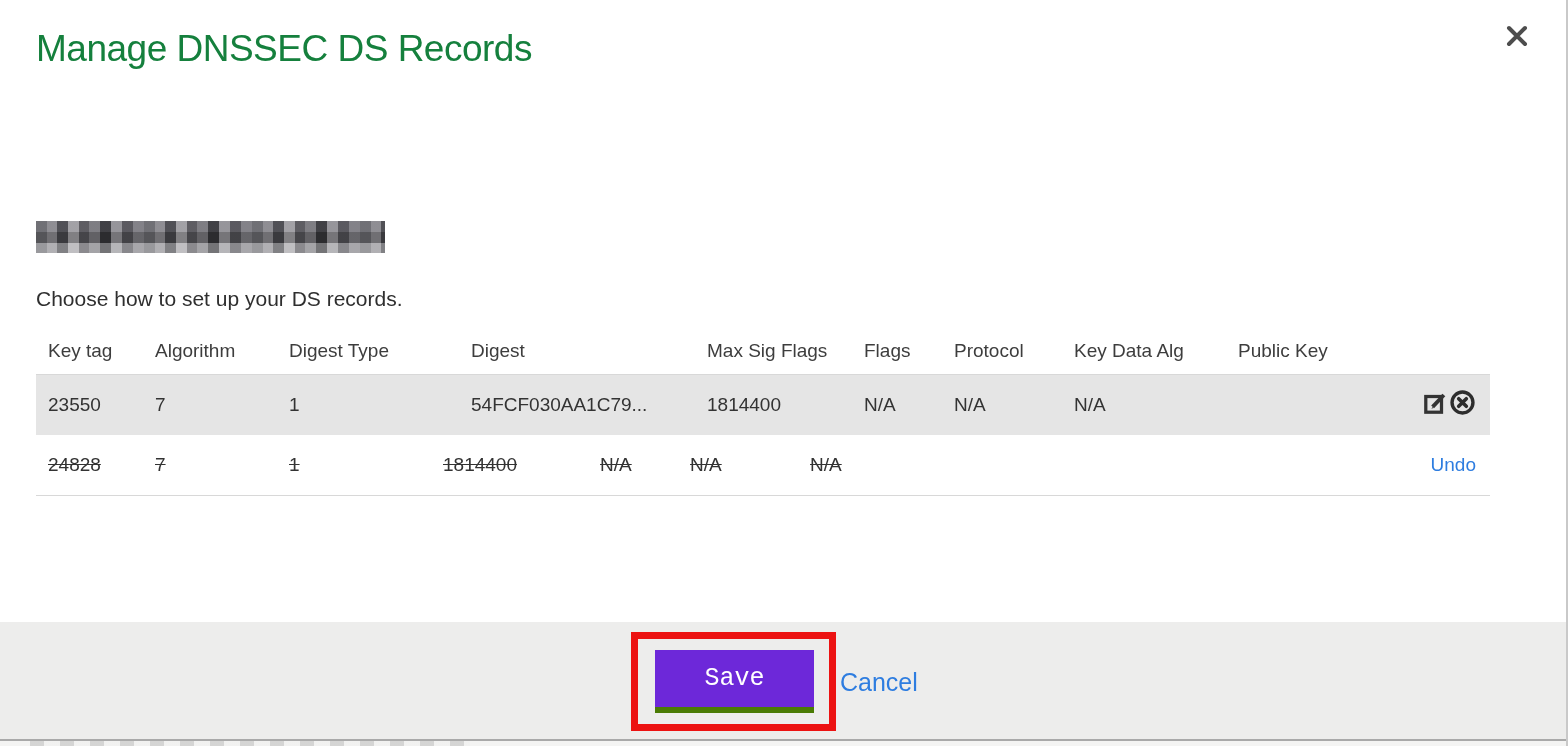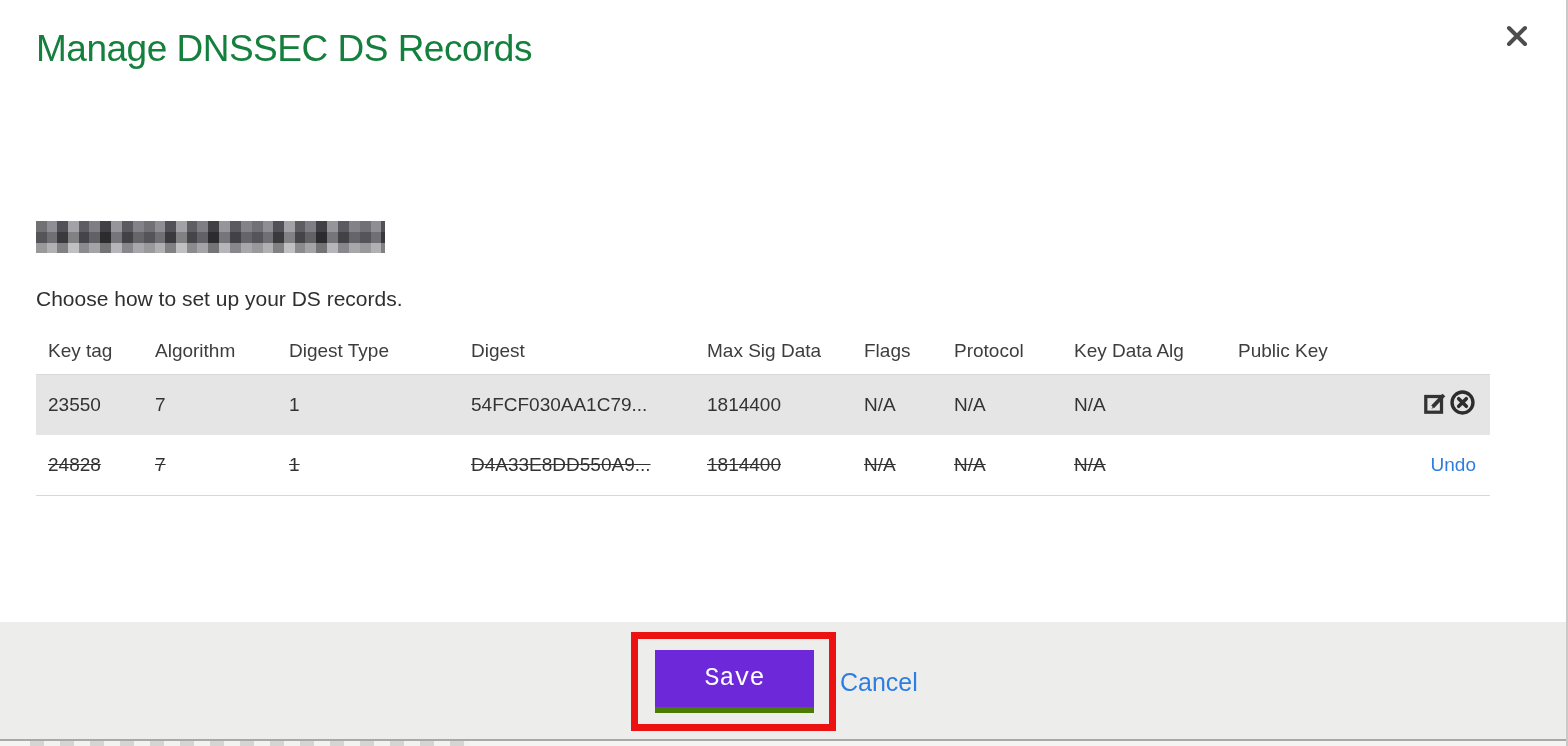--- a/index.html
+++ b/index.html
@@ -199,21 +199,21 @@
 
   <div class="intro-text">Choose how to set up your DS records.</div>
 
   <div class="ds-table">
 
     <div class="t-row t-head">
       <div class="c-keytag">Key tag</div>
       <div class="c-algorithm">Algorithm</div>
       <div class="c-digesttype">Digest Type</div>
       <div class="c-digest">Digest</div>
-      <div class="c-maxsiglife">Max Sig Data</div>
+      <div class="c-maxsiglife">Max Sig Flags</div>
       <div class="c-flags">Flags</div>
       <div class="c-protocol">Protocol</div>
       <div class="c-keydataalg">Key Data Alg</div>
       <div class="c-publickey">Public Key</div>
       <div class="c-actions"></div>
     </div>
 
     <div class="t-row t-body-row row-0">
       <div class="c-keytag strike">23550</div>
       <div class="c-algorithm strike">7</div>
@@ -242,21 +242,20 @@
             </svg>
           </span>
         </span>
       </div>
     </div>
 
     <div class="t-row t-body-row row-1 deleted">
       <div class="c-keytag strike">24828</div>
       <div class="c-algorithm strike">7</div>
       <div class="c-digesttype strike">1</div>
-      <div class="c-digest strike">D4A33E8DD550A9...</div>
       <div class="c-maxsiglife strike">1814400</div>
       <div class="c-flags strike">N/A</div>
       <div class="c-protocol strike">N/A</div>
       <div class="c-keydataalg strike">N/A</div>
       <div class="c-publickey strike"></div>
       <div class="c-actions">
         <a class="undo-link">Undo</a>
       </div>
     </div>
 

